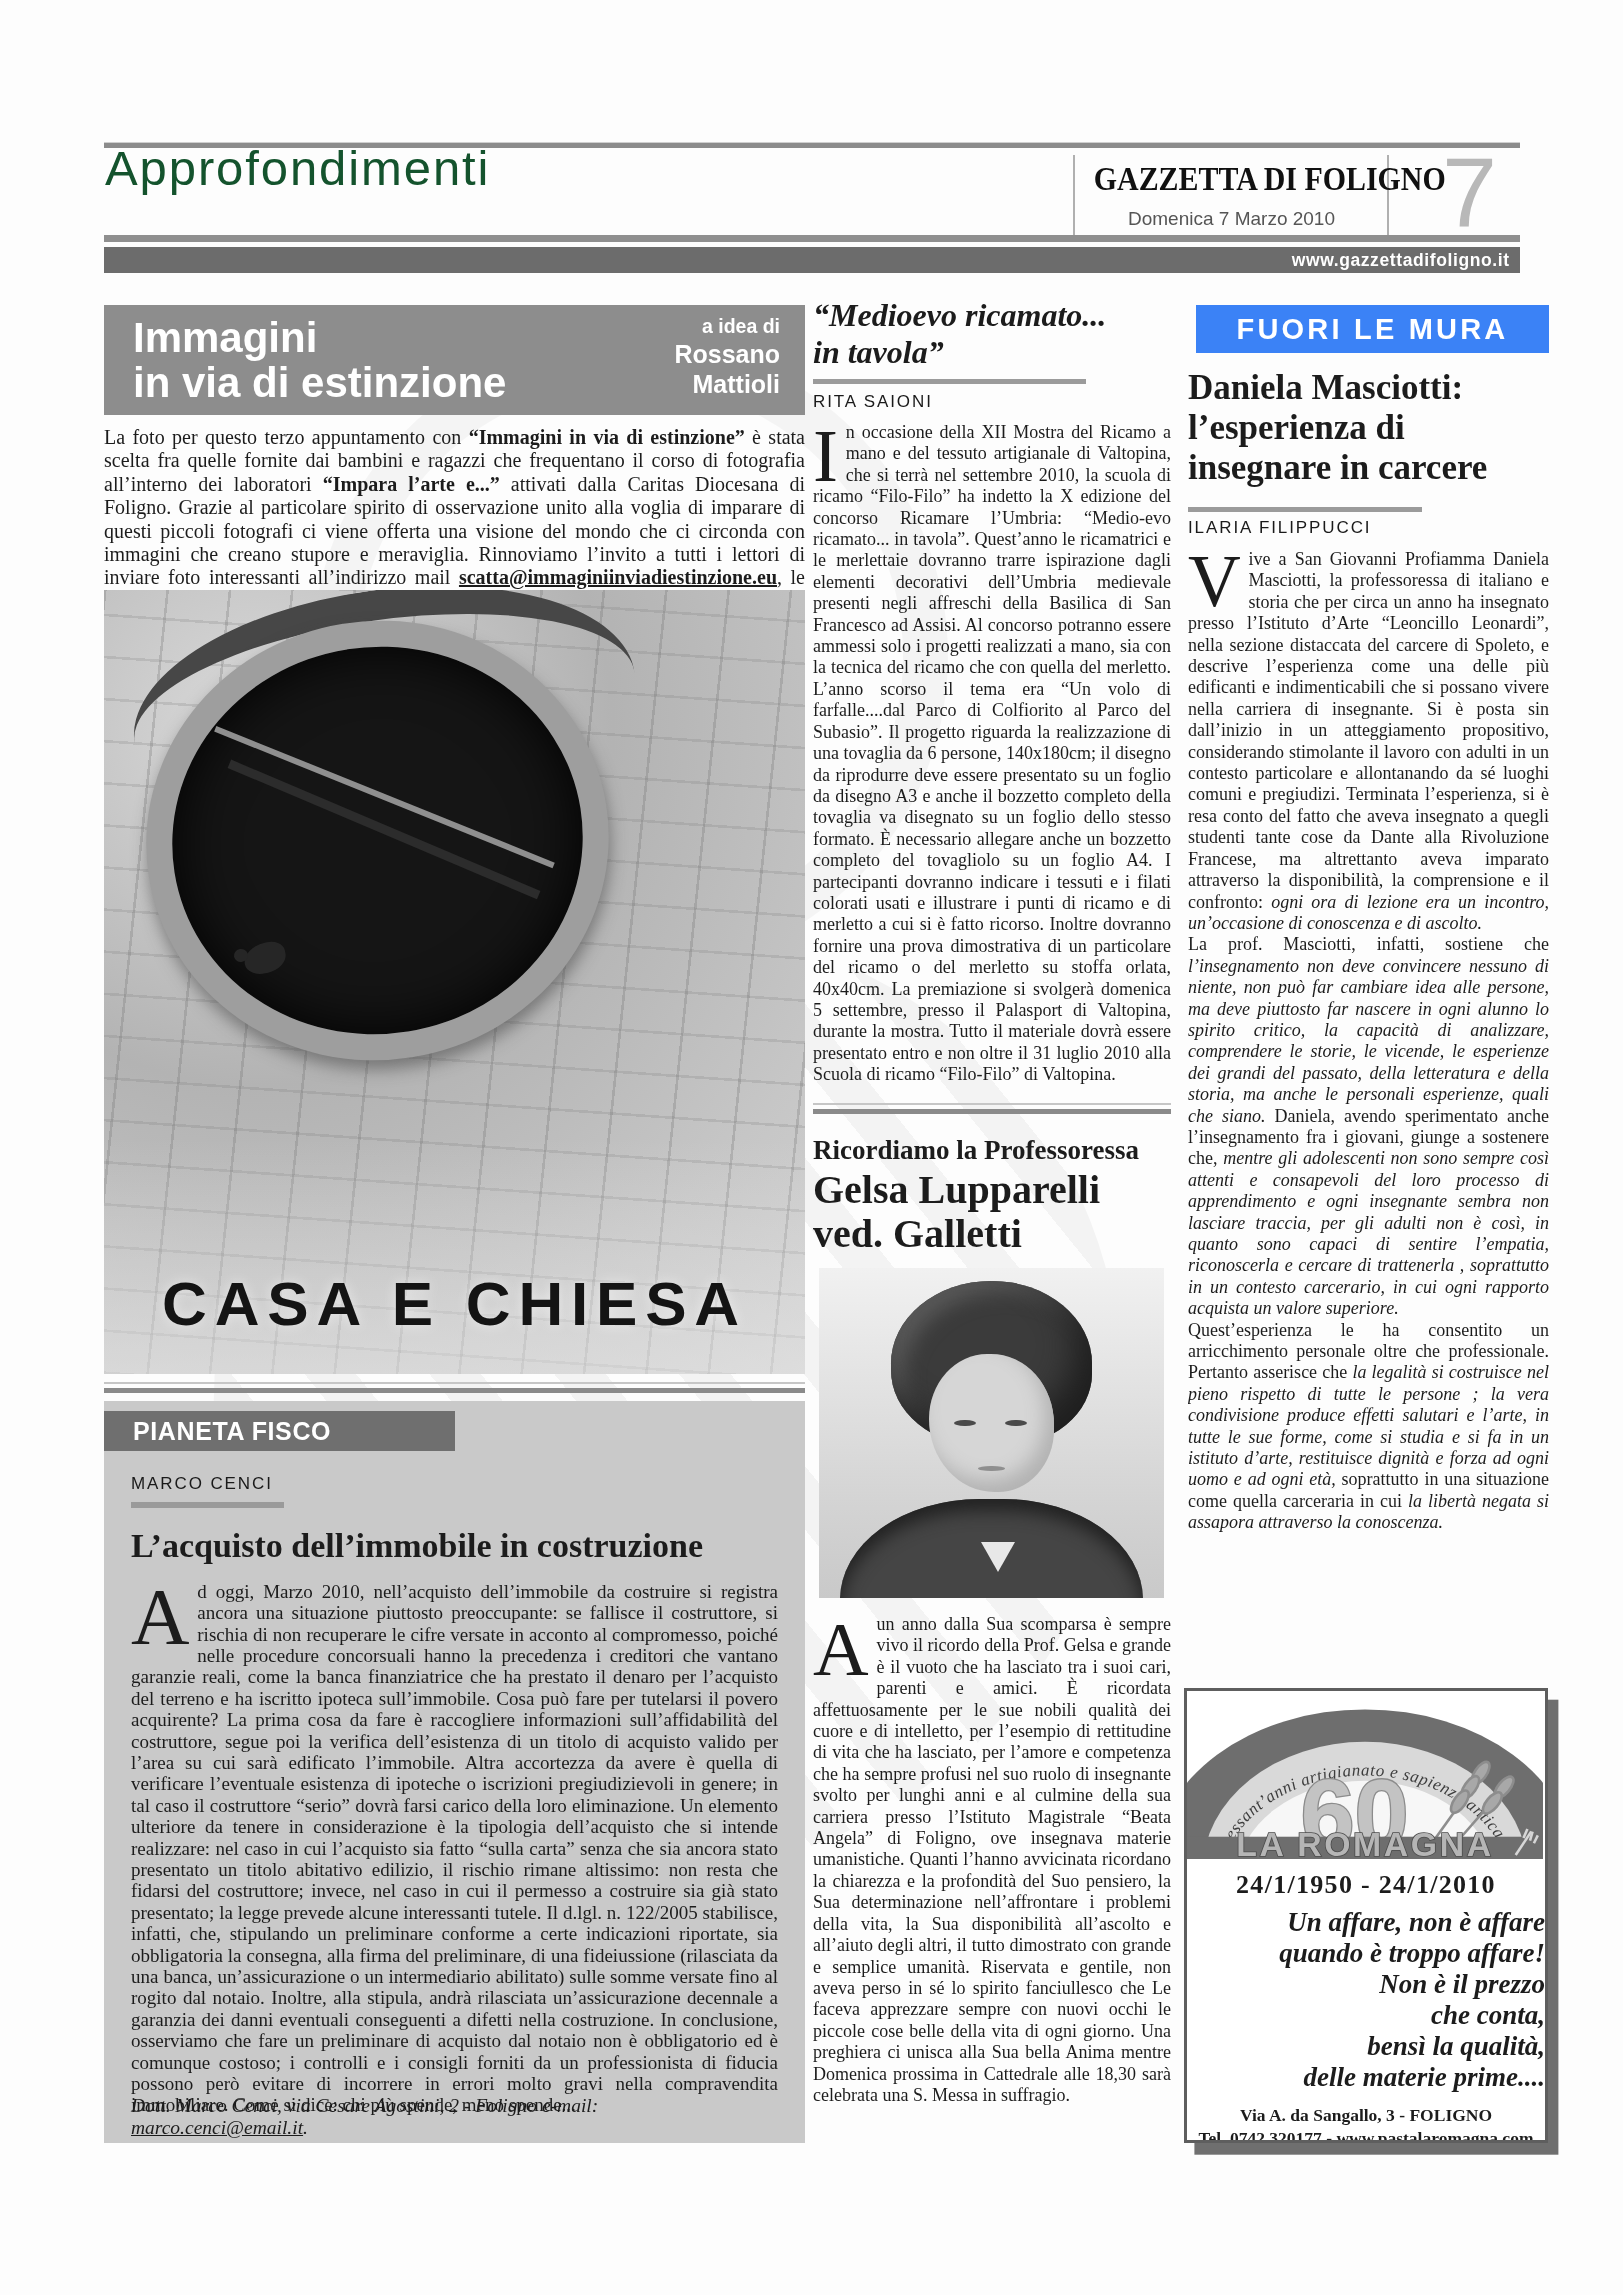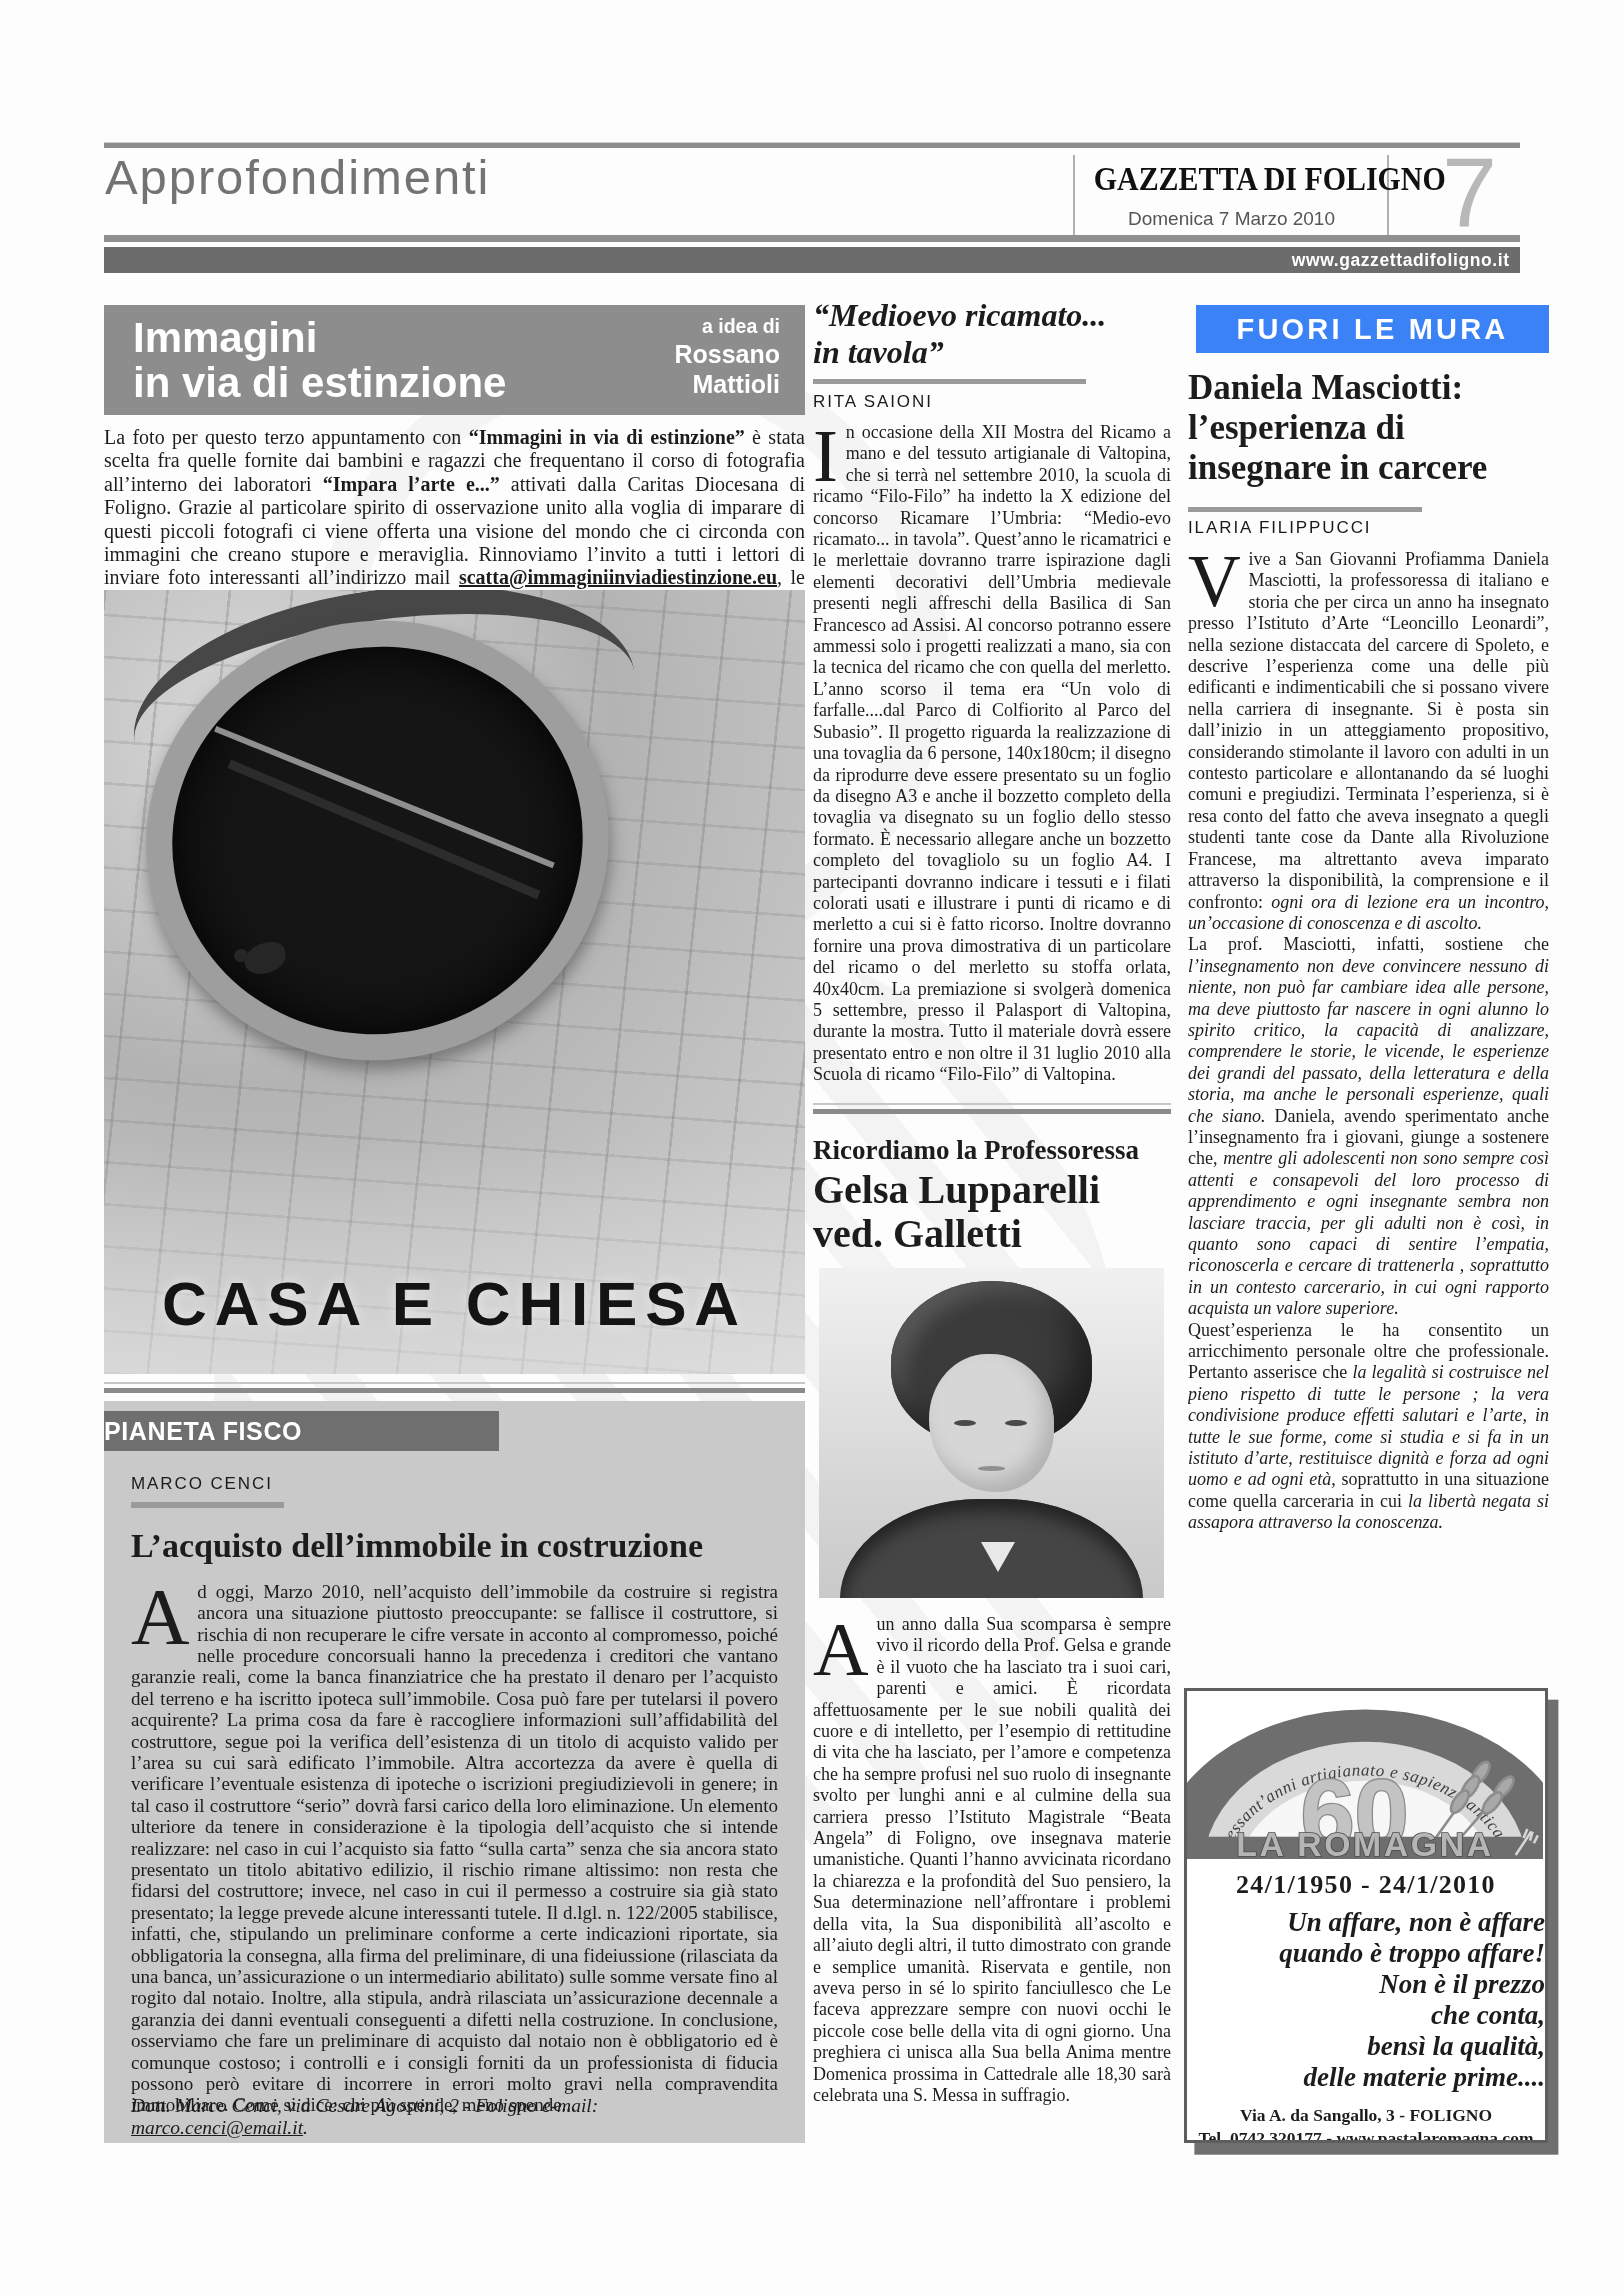--- a/index.html
+++ b/index.html
@@ -13,22 +13,22 @@
          background:repeating-linear-gradient(45deg, rgba(0,0,0,0.05) 0 40px, transparent 40px 97px);
          transform:rotate(6deg); opacity:.8; }
   .wm2 { left:312px; top:338px; width:636px; height:636px; border-radius:50%;
          border:45px solid rgba(0,0,0,0.035); }
 
   .layer { position:absolute; z-index:1; }
 
   
   .rule-top    { left:104px; top:142px; width:1416px; height:5.8px;
                  border-top:1.3px solid #cfcfcf; background:#8c8c8c; }
-  .section-name{ left:105px; top:149px; font-family:"Liberation Sans",sans-serif;
-                 font-size:49px; color:#737373; letter-spacing:1.9px; }
+  .section-name{ left:105px; top:140px; font-family:"Liberation Sans",sans-serif;
+                 font-size:49px; color:#14532d; letter-spacing:1.9px; }
   .mast-line   { top:155px; width:1.9px; height:84px; background:#b0b0b0; }
   .mast-line.l { left:1073px; } .mast-line.r { left:1387px; }
   .masthead    { left:1075px; top:160px; width:313px; text-align:center;
                  font-size:34px; font-weight:700; color:#111;
                  transform:scaleX(.88); transform-origin:center; white-space:nowrap; }
   .mast-date   { left:1075px; top:208px; width:313px; text-align:center;
                  font-family:"Liberation Sans",sans-serif; font-size:19px; color:#555; }
   .page-number { left:1421px; top:142px; width:97px; text-align:center;
                  font-family:"Liberation Sans",sans-serif; font-size:99px; color:#b8b8b8; line-height:1; }
   .rule-mid    { left:104px; top:235px; width:1416px; height:6.5px; background:#8f8f8f; }
@@ -75,23 +75,23 @@
                  font-family:"Liberation Sans",sans-serif; font-weight:700; font-size:62px;
                  letter-spacing:7.8px; color:#141414; text-shadow:0 0 13px rgba(255,255,255,.55);
                  z-index:2; }
 
   .double-rule { height:11px; border-top:2.6px solid #c6c6c6; border-bottom:5.8px solid #8a8a8a;
                  background:transparent; }
   .dr-left     { left:104px; top:1382px; width:701px; }
   .dr-mid      { left:813px; top:1103px; width:358px; }
 
   .fisco       { left:104px; top:1401px; width:701px; height:742px; background:#c9c9c9; }
-  .fisco-bar   { position:absolute; left:0; top:10.4px; width:395px; height:40px; background:#6f6f6f;
+  .fisco-bar   { position:absolute; left:0; top:10.4px; width:351px; height:40px; background:#6f6f6f;
                  color:#fff; font-family:"Liberation Sans",sans-serif; font-weight:700;
-                 font-size:25px; line-height:40px; letter-spacing:0.6px; }
+                 font-size:25px; line-height:40px; padding-left:29px; letter-spacing:0.6px; }
   .fisco-inner { position:absolute; left:27px; top:73px; width:647px; }
   .byline      { font-family:"Liberation Sans",sans-serif; font-size:17px; letter-spacing:1.9px;
                  color:#1a1a1a; }
   .byline-rule { width:153px; height:5.8px; background:#9a9a9a; margin-top:7.8px; }
   .fisco-head  { margin-top:19.5px; font-size:34px; font-weight:700; }
   .fisco-body  { margin-top:15.6px; font-size:19px; line-height:21.4px; text-align:justify;
                  max-height:553px; overflow:hidden; }
   .fisco-footer{ position:absolute; left:27px; top:694px; width:647px; font-style:italic;
                  font-size:19.5px; }
   .dc          { float:left; font-weight:400; line-height:.78; margin:5.2px 7.8px 0 0; }

